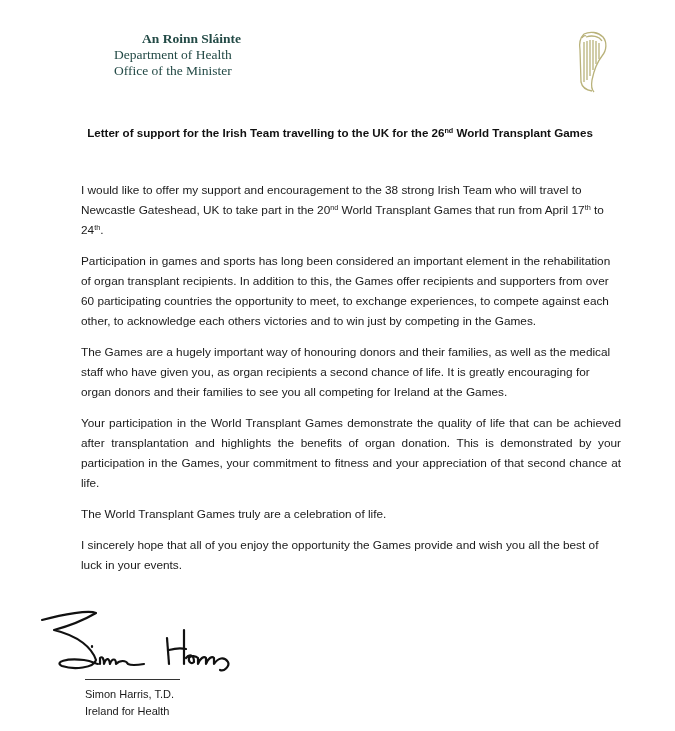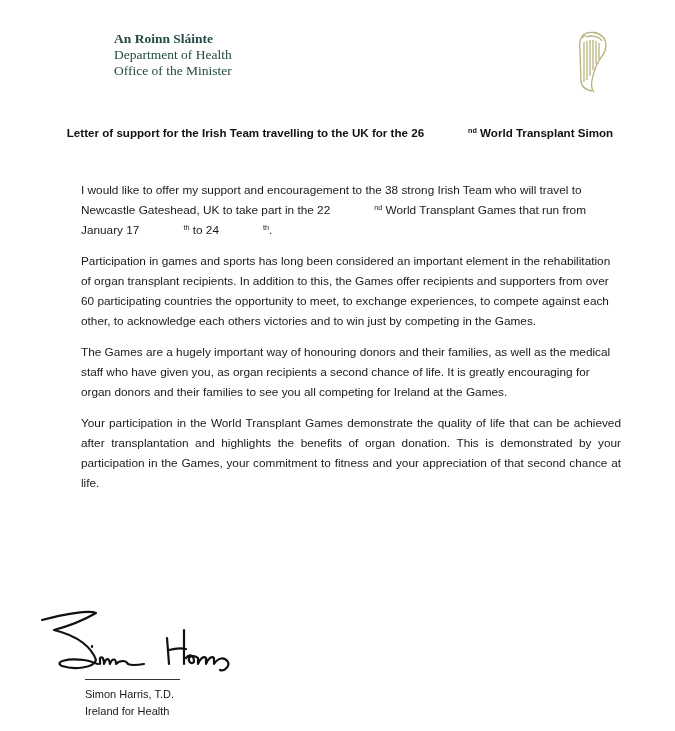--- a/index.html
+++ b/index.html
@@ -1,21 +1,21 @@
 <!DOCTYPE html>
 <html><head>
   <meta charset="utf-8">
   <style>
     html, body { margin: 0; padding: 0; background: #ffffff; }
     body { width: 675px; height: 731px; position: relative; overflow: hidden; font-family: "Liberation Sans", sans-serif; color: #1a1a1a; }
     .header { position: absolute; left: 114px; top: 31px; font-family: "Liberation Serif", serif; color: #234a46; font-size: 13.5px; line-height: 16px; }
-    .header .irish { font-weight: bold; }
+    .header .irish { font-weight: bold; margin-left: 28px; }
     .harp { position: absolute; left: 574px; top: 30px; width: 36px; height: 64px; }
     .title { position: absolute; left: 40px; top: 126px; width: 600px; text-align: center; font-weight: bold; font-size: 11.6px; color: #111; white-space: nowrap; }
-    sup { font-size: 0.62em; line-height: 0; vertical-align: 0.55em; margin-left: 44px; }
+    sup { font-size: 0.62em; line-height: 0; vertical-align: 0.55em; }
     .body { position: absolute; left: 81px; top: 180px; width: 540px; font-size: 11.8px; line-height: 20px; color: #1a1a1a; }
     .body p { margin: 0 0 11px 0; text-align: justify; }
     .body p.left { text-align: left; }
     .sig { position: absolute; left: 34px; top: 608px; width: 230px; height: 70px; }
     .sig-line { position: absolute; left: 85px; top: 679px; width: 95px; border-top: 1px solid #333; }
     .signoff { position: absolute; left: 85px; top: 686px; font-size: 11px; line-height: 17px; color: #1a1a1a; }
   </style>
 </head>
 <body>
 
@@ -31,27 +31,29 @@
   <path d="M12 7 C18 5 25 6 28 11"></path>
   <line x1="10" y1="12" x2="10" y2="52"></line>
   <line x1="13" y1="11" x2="13" y2="50"></line>
   <line x1="16" y1="10" x2="16" y2="46"></line>
   <line x1="19" y1="10" x2="19" y2="40"></line>
   <line x1="22" y1="11" x2="22" y2="34"></line>
   <line x1="25" y1="13" x2="25" y2="29"></line>
   <path d="M8 8 C9 6 11 5 12 6"></path>
 </svg>
 
-<div class="title"><span>Letter of support for the Irish Team travelling to the UK for the 26</span><sup>nd</sup><span> World Transplant Simon</span></div>
+<div class="title"><span>Letter of support for the Irish Team travelling to the UK for the 26</span><sup>nd</sup><span> World Transplant Games</span></div>
 
 <div class="body">
-  <p class="left"><span>I would like to offer my support and encouragement to the 38 strong Irish Team who will travel to Newcastle Gateshead, UK to take part in the 22</span><sup>nd</sup><span> World Transplant Games that run from January 17</span><sup>th</sup><span> to 24</span><sup>th</sup><span>.</span></p>
+  <p class="left"><span>I would like to offer my support and encouragement to the 38 strong Irish Team who will travel to Newcastle Gateshead, UK to take part in the 20</span><sup>nd</sup><span> World Transplant Games that run from April 17</span><sup>th</sup><span> to 24</span><sup>th</sup><span>.</span></p>
   <p class="left">Participation in games and sports has long been considered an important element in the rehabilitation of organ transplant recipients. In addition to this, the Games offer recipients and supporters from over 60 participating countries the opportunity to meet, to exchange experiences, to compete against each other, to acknowledge each others victories and to win just by competing in the Games.</p>
   <p class="left">The Games are a hugely important way of honouring donors and their families, as well as the medical staff who have given you, as organ recipients a second chance of life. It is greatly encouraging for organ donors and their families to see you all competing for Ireland at the Games.</p>
   <p>Your participation in the World Transplant Games demonstrate the quality of life that can be achieved after transplantation and highlights the benefits of organ donation. This is demonstrated by your participation in the Games, your commitment to fitness and your appreciation of that second chance at life.</p>
+  <p class="left">The World Transplant Games truly are a celebration of life.</p>
+  <p class="left">I sincerely hope that all of you enjoy the opportunity the Games provide and wish you all the best of luck in your events.</p>
 </div>
 
 <svg class="sig" viewBox="0 0 230 70" fill="none" stroke="#111" stroke-width="2.2" stroke-linecap="round" stroke-linejoin="round">
   <path d="M8 12 C30 6 55 2 62 5 C50 12 35 18 20 22 C45 28 58 40 62 52 C60 60 40 62 28 58 C20 54 32 50 50 52 C58 53 62 56 64 56"></path>
   <path d="M58 38 L58 39"></path>
   <path d="M66 50 L66 56 M66 50 C68 48 70 50 70 56 C72 50 75 49 76 56 C78 50 82 50 82 56 C86 52 92 52 94 56 C98 58 104 57 110 56"></path>
   <path d="M133 30 L135 56"></path>
   <path d="M135 42 C142 40 148 40 152 41"></path>
   <path d="M150 22 L150 56"></path>
   <path d="M152 50 C155 46 160 46 160 54 C158 56 154 55 155 50 C157 47 162 48 164 50 L164 56 C166 50 170 48 172 50 L172 56 C174 50 178 48 180 50 L180 56 C184 50 190 48 194 54 C196 58 190 64 186 62"></path>

